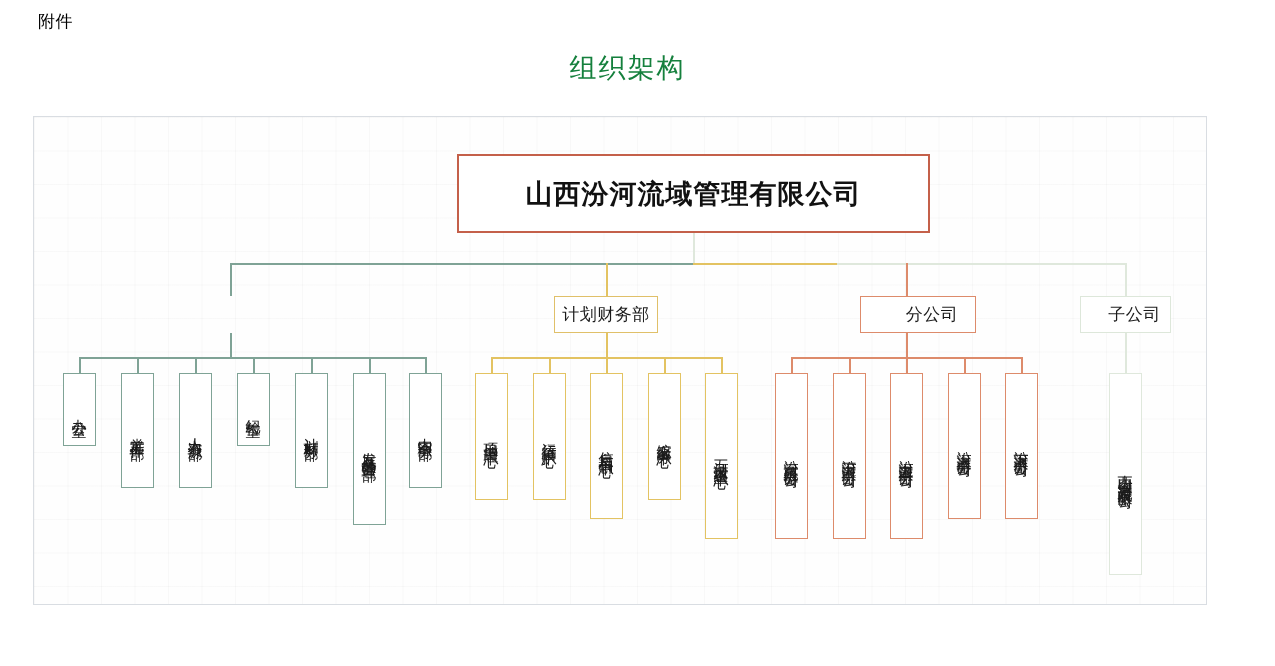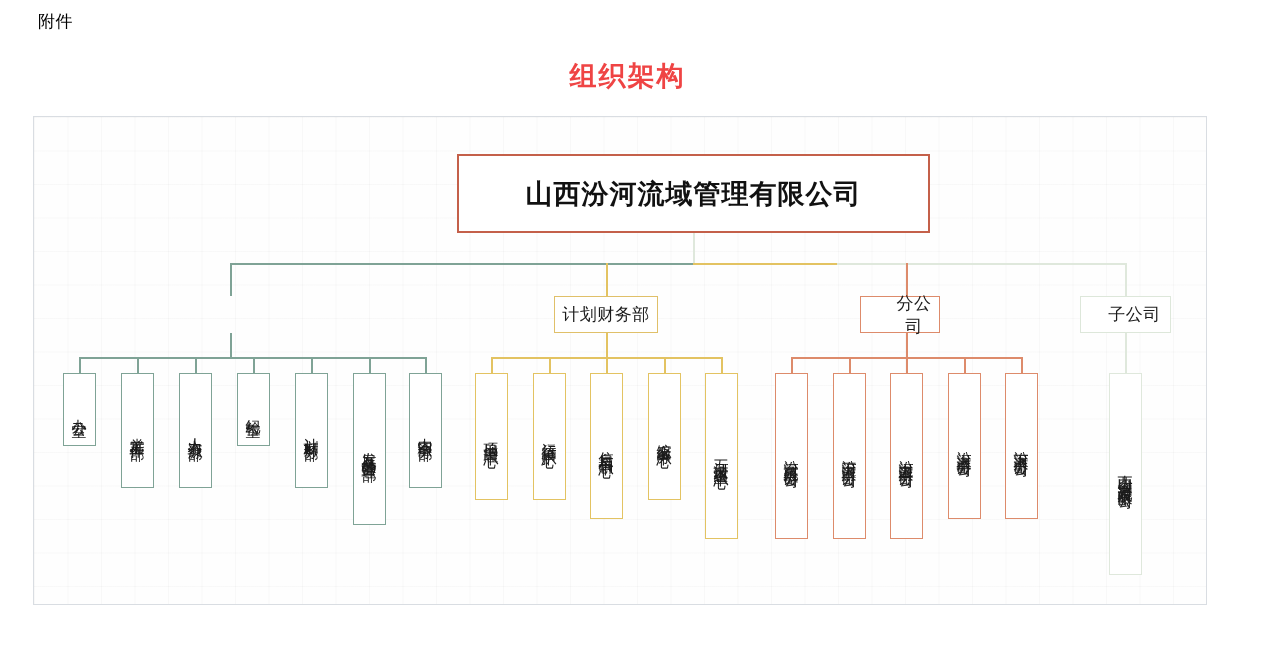--- a/index.html
+++ b/index.html
@@ -27,24 +27,23 @@
     letter-spacing: 0.5px;
   }
 
   .doc-title {
     position: absolute;
     left: 0;
     top: 50px;
     width: 1255px;
     text-align: center;
     font-size: 27px;
-    font-weight: bold;
-    color: #ef4444;
+    font-weight: normal;
+    color: #15803d;
     letter-spacing: 2px;
-    margin-top: 8px;
   }
 
   
   .chart-canvas {
     position: absolute;
     left: 33px;
     top: 116px;
     width: 1174px;
     height: 489px;
     background-color: #fefefe;
@@ -171,21 +170,21 @@
     <div class="edge v palegreen" style="left:1091px; top:216px; height:41px;"></div>
   </div>
 
   <div class="nodes-layer">
 
     <div class="node node-root" style="left:423px; top:37px; width:473px; height:79px;">山西汾河流域管理有限公司</div>
 
 
     <div class="node node-l2 gold" style="left:520px; top:179px; width:104px; height:37px;">计划财务部</div>
 
-    <div class="node node-l2 orange" style="left:826px; top:179px; width:80px; height:37px;padding-left:28px;">分公司</div>
+    <div class="node node-l2 orange" style="left:826px; top:179px; width:116px; height:37px;padding-left:28px;">分公司</div>
 
     <div class="node node-l2 palegreen" style="left:1046px; top:179px; width:91px; height:37px;padding-left:18px;">子公司</div>
 
     <div class="node node-leaf" style="left:29px; top:256px; width:33px; height:73px;">办公室</div>
     <div class="node node-leaf" style="left:87px; top:256px; width:33px; height:115px;">党群工作部</div>
     <div class="node node-leaf" style="left:145px; top:256px; width:33px; height:115px;">人力资源部</div>
     <div class="node node-leaf" style="left:203px; top:256px; width:33px; height:73px;">纪检室</div>
     <div class="node node-leaf" style="left:261px; top:256px; width:33px; height:115px;">计划财务部</div>
     <div class="node node-leaf" style="left:319px; top:256px; width:33px; height:152px;">发展及经营管理部</div>
     <div class="node node-leaf" style="left:375px; top:256px; width:33px; height:115px;">内审法务部</div>

